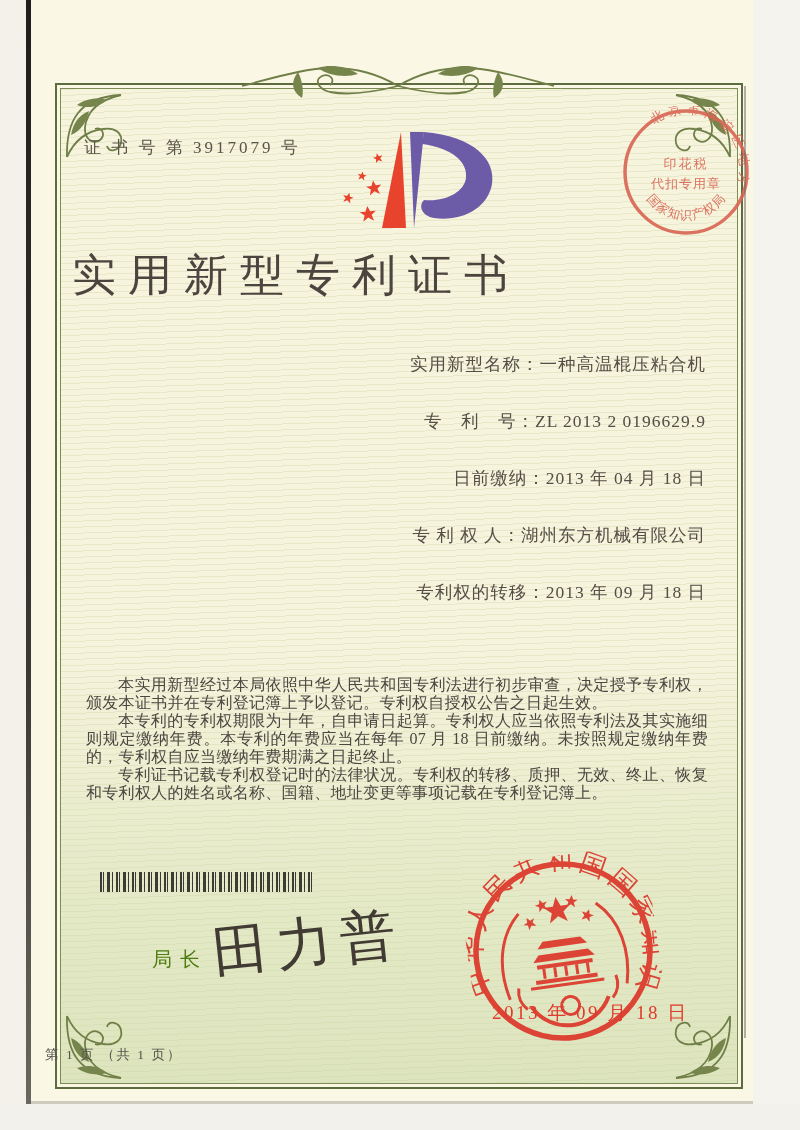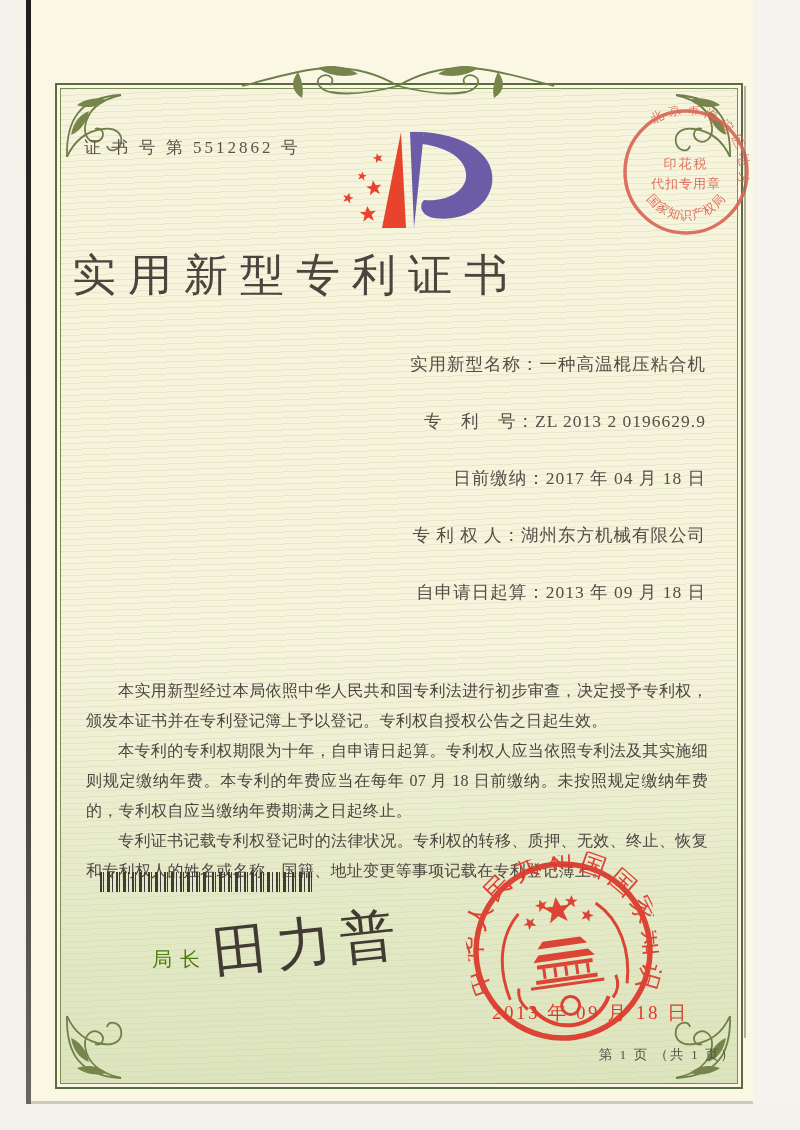--- a/index.html
+++ b/index.html
@@ -26,33 +26,33 @@
 
   
   .cert-no{left:84px;top:136px;font-size:17px;letter-spacing:3px;color:#5a5348;white-space:nowrap;}
   .logo{left:334px;top:126px;}
   .tax-stamp{left:620px;top:106px;opacity:.9;}
   .title{left:60px;width:676px;top:246px;font-size:44px;letter-spacing:12px;
          text-indent:12px;color:#4c443e;white-space:nowrap;}
   .fields{left:86px;top:352px;width:620px;text-align:right;}
   .field-row{height:24px;margin-bottom:33px;font-size:17.5px;letter-spacing:1px;
              color:#544e46;white-space:nowrap;}
-  .paragraphs{left:86px;top:676px;width:622px;font-size:16px;line-height:30px;
+  .paragraphs{left:86px;top:676px;width:622px;font-size:16px;line-height:18px;
               color:#4b4640;text-align:justify;}
   .paragraphs p{margin:0;text-indent:2em;letter-spacing:.3px;}
   .barcode{left:100px;top:872px;width:212px;height:20px;
     background:repeating-linear-gradient(90deg,#3c3b34 0 2px,transparent 2px 3px,
       #3c3b34 3px 4px,transparent 4px 7px,#3c3b34 7px 10px,transparent 10px 12px,
       #3c3b34 12px 13px,transparent 13px 16px);}
   .director{left:152px;top:946px;font-size:20px;letter-spacing:8px;color:#4d7c0f;}
   .signature{left:212px;top:906px;font-size:56px;letter-spacing:8px;color:#413b33;
              transform:rotate(-6deg);white-space:nowrap;}
   .seal{left:468px;top:856px;transform:rotate(-8deg);opacity:.93;}
   .seal-date{left:492px;top:1000px;font-size:19px;letter-spacing:2.5px;color:#e03a2c;white-space:nowrap;}
-  .footer{left:60px;width:676px;top:1046px;text-align:right;font-size:13.5px;
+  .footer{left:45px;width:676px;top:1046px;text-align:left;font-size:13.5px;
           letter-spacing:2px;color:#56524a;}
 
   
   .edge-left-white{left:0;top:0;width:26px;height:1130px;background:#f3f1ea;}
   .edge-left-line{left:26px;top:0;width:5px;height:1124px;
     background:linear-gradient(180deg,#1f1e1c,#3a3934 60%,#6b6a62);}
   .edge-right-line{left:744px;top:86px;width:2px;height:952px;background:#6a675c;opacity:.5;}
   .edge-right-white{left:753px;top:0;width:47px;height:1130px;background:#f4f3ee;}
   .edge-bottom-shadow{left:31px;top:1101px;width:722px;height:3px;background:#cdcabe;}
   .edge-bottom-white{left:0;top:1104px;width:800px;height:26px;background:#f2f1ec;}
@@ -95,21 +95,21 @@
       <use href="#flourish"></use>
     </svg>
   <svg class="corner br" viewBox="0 0 80 80">
       <use href="#flourish"></use>
     </svg>
   <svg class="top-ornament" viewBox="0 0 320 48">
     <use href="#scroll-half"></use>
     <use href="#scroll-half" transform="translate(320,0) scale(-1,1)"></use>
   </svg>
 
-  <div class="abs cert-no">证 书 号 第 5512862 号</div>
+  <div class="abs cert-no">证 书 号 第 3917079 号</div>
 
   <svg class="abs logo" width="170" height="126" viewBox="0 0 170 126">
     <polygon points="67,6 48,102 72,102" fill="#e8432c"></polygon>
     <polygon points="76,6 90,6 80,102" fill="#6c5ca8"></polygon>
     <path d="M90,6 C140,10 162,34 158,58 C154,82 128,96 100,92 C88,90 84,80 90,74 C112,76 130,66 132,52 C134,36 118,22 88,18 Z" fill="#6c5ca8"></path>
     <use href="#star" transform="translate(44,32) scale(0.55) rotate(-15)" fill="#e8432c"></use>
     <use href="#star" transform="translate(28,50) scale(0.5) rotate(10)" fill="#e8432c"></use>
     <use href="#star" transform="translate(40,62) scale(0.85) rotate(-8)" fill="#e8432c"></use>
     <use href="#star" transform="translate(14,72) scale(0.6) rotate(15)" fill="#e8432c"></use>
     <use href="#star" transform="translate(34,88) scale(0.9) rotate(-5)" fill="#e8432c"></use>
@@ -134,27 +134,27 @@
   <div class="abs title">实用新型专利证书</div>
 
   <div class="abs fields">
     <div class="field-row">
       <span>实用新型名称：</span><span>一种高温棍压粘合机</span>
     </div>
     <div class="field-row">
       <span>专　利　号：</span><span>ZL 2013 2 0196629.9</span>
     </div>
     <div class="field-row">
-      <span>日前缴纳：</span><span>2017 年 04 月 18 日</span>
+      <span>日前缴纳：</span><span>2013 年 04 月 18 日</span>
     </div>
     <div class="field-row">
       <span>专 利 权 人：</span><span>湖州东方机械有限公司</span>
     </div>
     <div class="field-row">
-      <span>自申请日起算：</span><span>2013 年 09 月 18 日</span>
+      <span>专利权的转移：</span><span>2013 年 09 月 18 日</span>
     </div>
   </div>
 
   <div class="abs paragraphs">
     <p>本实用新型经过本局依照中华人民共和国专利法进行初步审查，决定授予专利权，颁发本证书并在专利登记簿上予以登记。专利权自授权公告之日起生效。</p>
     <p>本专利的专利权期限为十年，自申请日起算。专利权人应当依照专利法及其实施细则规定缴纳年费。本专利的年费应当在每年 07 月 18 日前缴纳。未按照规定缴纳年费的，专利权自应当缴纳年费期满之日起终止。</p>
     <p>专利证书记载专利权登记时的法律状况。专利权的转移、质押、无效、终止、恢复和专利权人的姓名或名称、国籍、地址变更等事项记载在专利登记簿上。</p>
   </div>
 
   <div class="abs barcode"></div>

